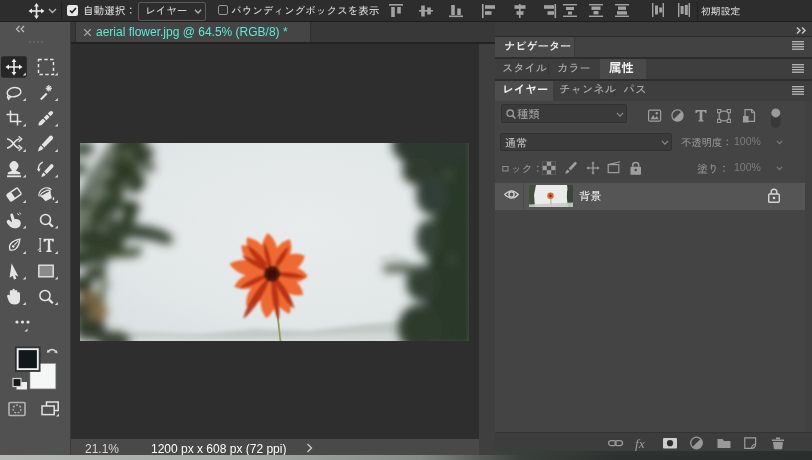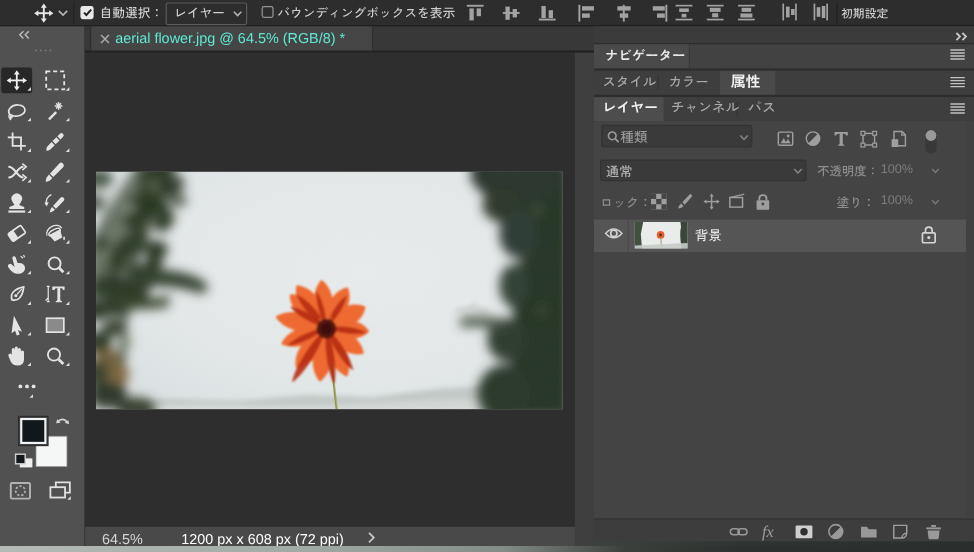--- a/index.html
+++ b/index.html
@@ -282,21 +282,21 @@
 </div>
 <div class="abs" id="tabbar"></div>
 <div class="abs" id="tab">
 <svg style="left:7px;top:6px;" width="9" height="9" viewBox="0 0 9 9">
       <path d="M1.2,1.2 L7.8,7.8 M7.8,1.2 L1.2,7.8" stroke="#adadad" stroke-width="1.2"></path>
     </svg>
 <span style="position:absolute;left:20px;">aerial flower.jpg @ 64.5% (RGB/8) *</span>
 </div>
 <div class="abs" id="canvas"></div>
 <div class="abs" id="statusbar">
-<div class="t" style="left:14px;top:2px;font-size:12px;color:#d6d6d6;">64.5%</div>
+<div class="t" style="left:14px;top:2px;font-size:12px;color:#d6d6d6;">21.1%</div>
 <div class="t" style="left:80px;top:2px;font-size:12px;color:#ffffff;">1200 px x 608 px (72 ppi)</div>
 <svg style="left:235px;top:4px;" width="7" height="10" viewBox="0 0 7 10">
       <path d="M1.5,1 L5.5,5 L1.5,9" stroke="#c9c9c9" stroke-width="1.4" fill="none"></path>
     </svg>
 </div>
 <div class="abs" id="gutter"></div>
 <div class="abs" id="panel">
 
 <div class="t" style="left:0;top:0;width:317px;height:15px;background:#3b3b3b;border-bottom:1px solid #2a2a2a;box-sizing:border-box;"></div>
 <svg style="left:301px;top:5px;" width="11" height="7" viewBox="0 0 11 7">

